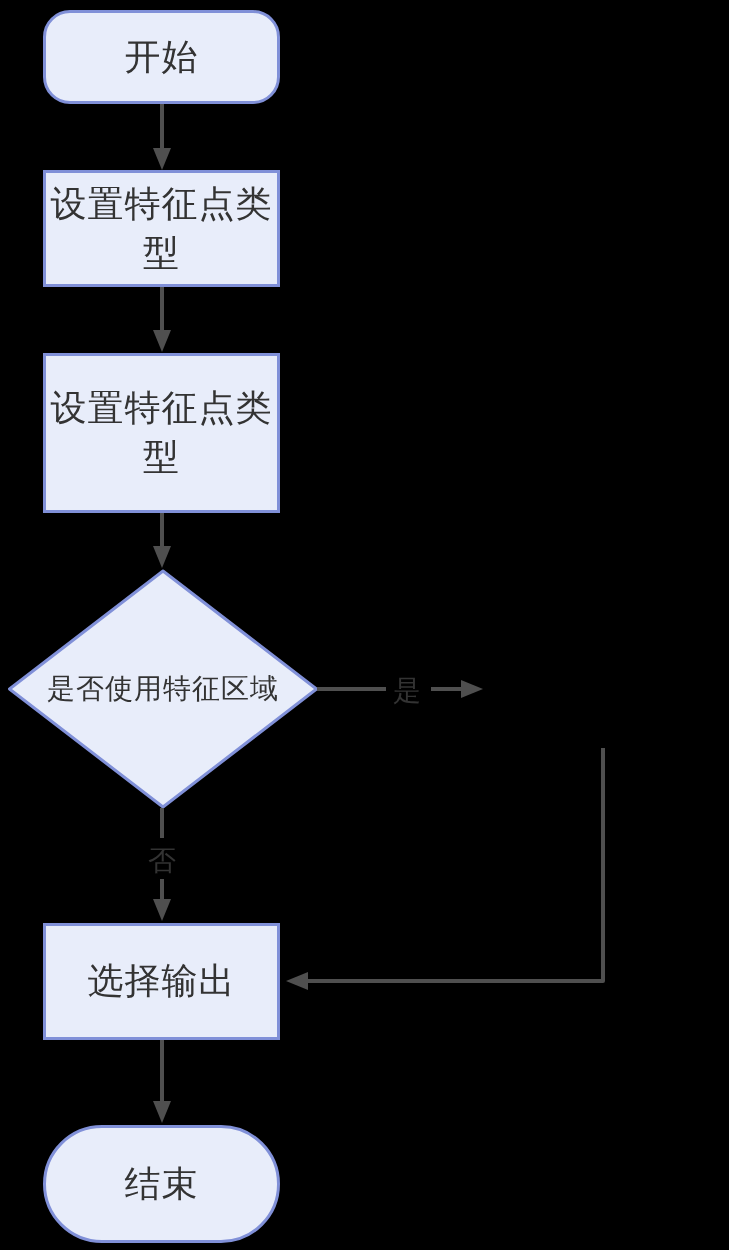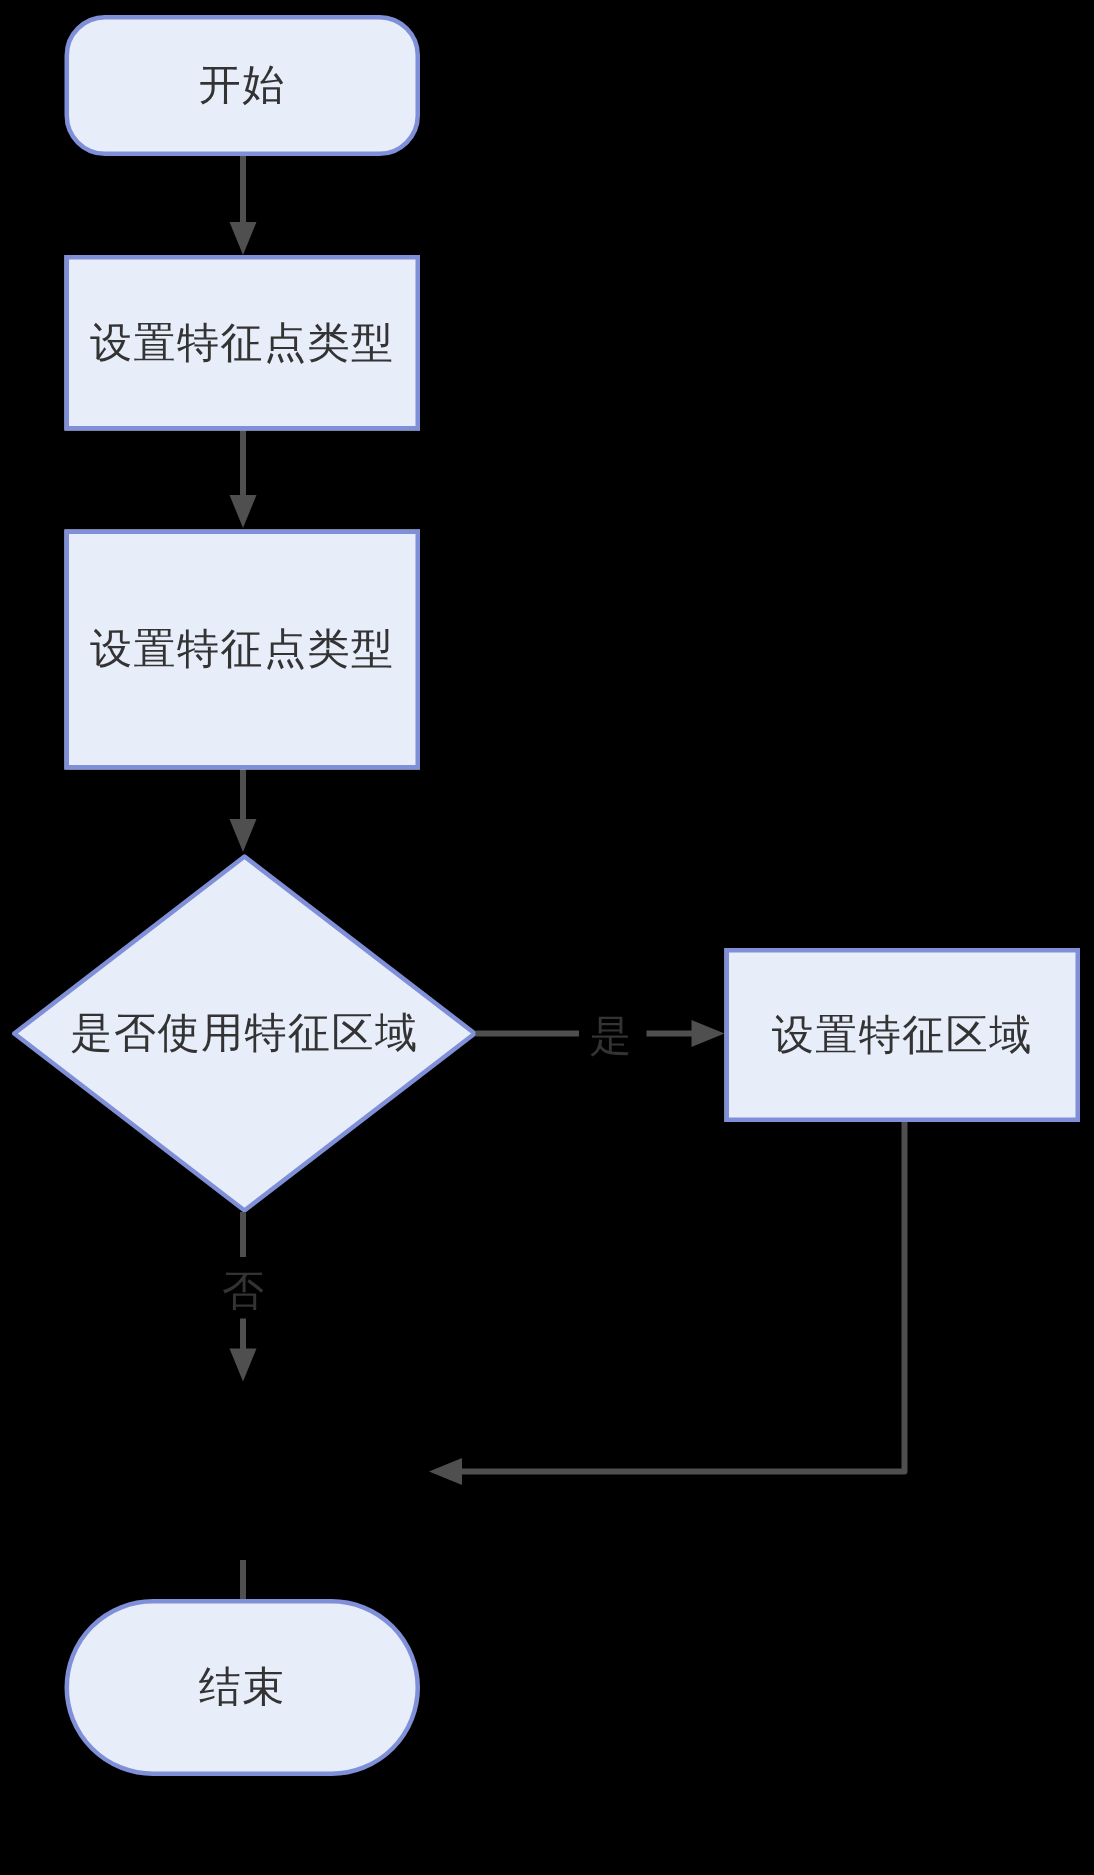--- a/index.html
+++ b/index.html
@@ -15,35 +15,35 @@
     position: absolute;
     left: 0; top: 0;
     width: 729px; height: 1250px;
   }
   .node {
     position: absolute;
     box-sizing: border-box;
     background: #e8edfa;
     border: 3px solid #8090d8;
     color: #333333;
-    font-size: 28px;
+    font-size: 36px;
     display: flex;
     align-items: center;
     justify-content: center;
     text-align: center;
     letter-spacing: 1px;
     z-index: 2;
     font-family: Liberation Mono, monospace;
   }
   .node.terminator-start { left: 43px; top: 10px;  width: 237px; height: 94px;  border-radius: 27px; }
   .node.process-input    { left: 43px; top: 170px; width: 237px; height: 117px; }
   .node.process-type     { left: 43px; top: 353px; width: 237px; height: 160px; }
   .node.process-region   { left: 483px; top: 632px; width: 237px; height: 116px; }
   .node.process-output   { left: 43px; top: 923px; width: 237px; height: 117px; }
-  .node.terminator-end   { left: 43px; top: 1066px; width: 237px; height: 118px; border-radius: 59px; }
+  .node.terminator-end   { left: 43px; top: 1125px; width: 237px; height: 118px; border-radius: 59px; }
 
   .diamond-label {
     position: absolute;
     left: 9px; top: 571px;
     width: 308px; height: 236px;
     display: flex;
     align-items: center;
     justify-content: center;
     color: #333333;
     font-size: 28px;
@@ -103,24 +103,24 @@
   </div>
 
   <div class="node process-type">
     <span>设置特征点类型</span>
   </div>
 
   <div class="diamond-label">
     <span>是否使用特征区域</span>
   </div>
 
-  <div class="node process-region">
-    <span>设置特征区域</span>
+
+  <div class="node process-output">
+    <span>选择输出</span>
   </div>
-
 
   <div class="node terminator-end">
     <span>结束</span>
   </div>
 
   <div class="edge-label yes">是</div>
   <div class="edge-label no">否</div>
 
 </div>
 

